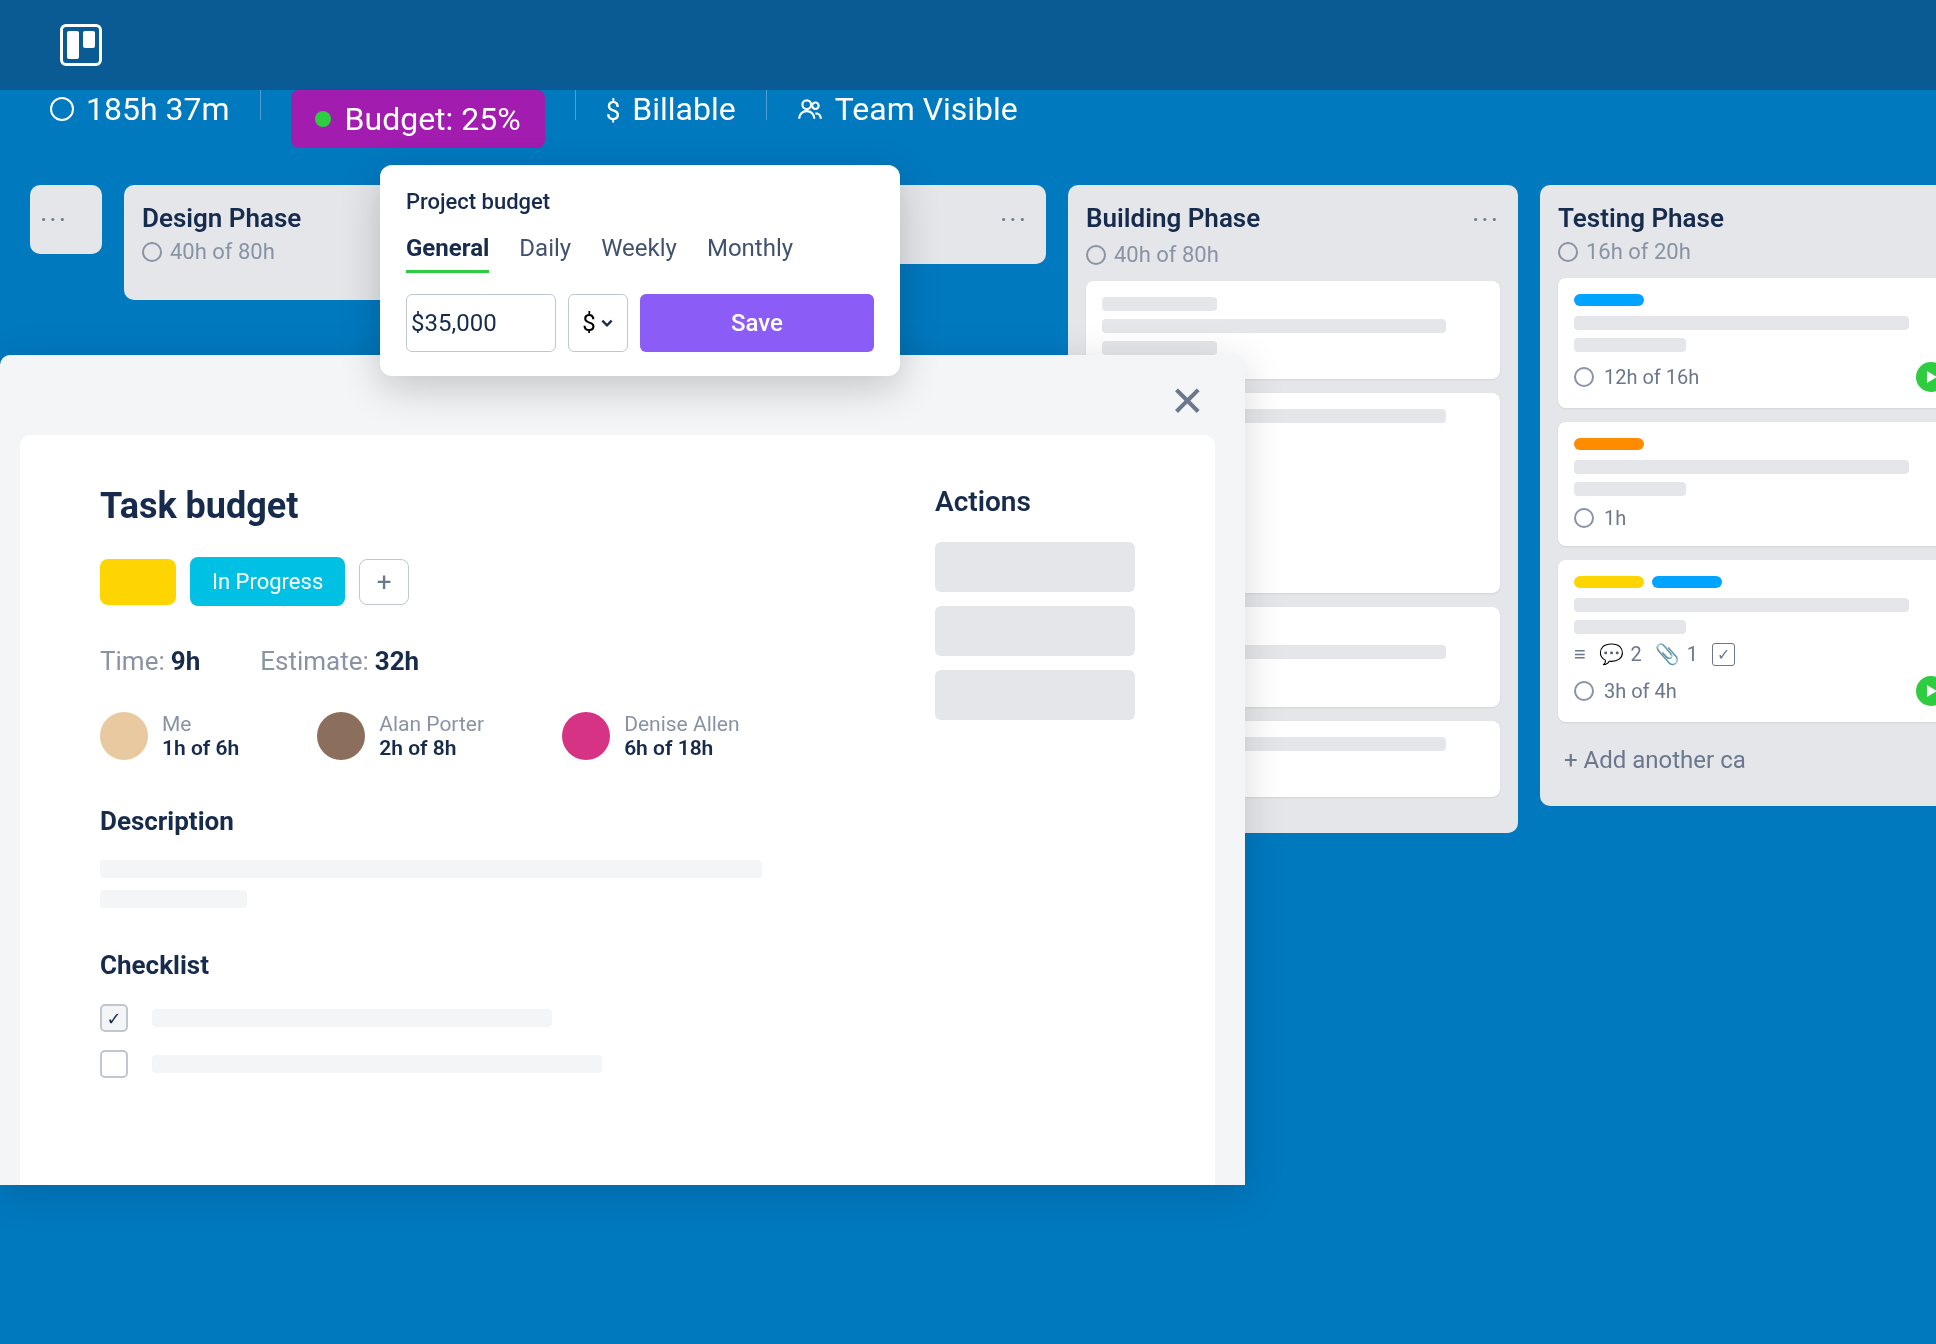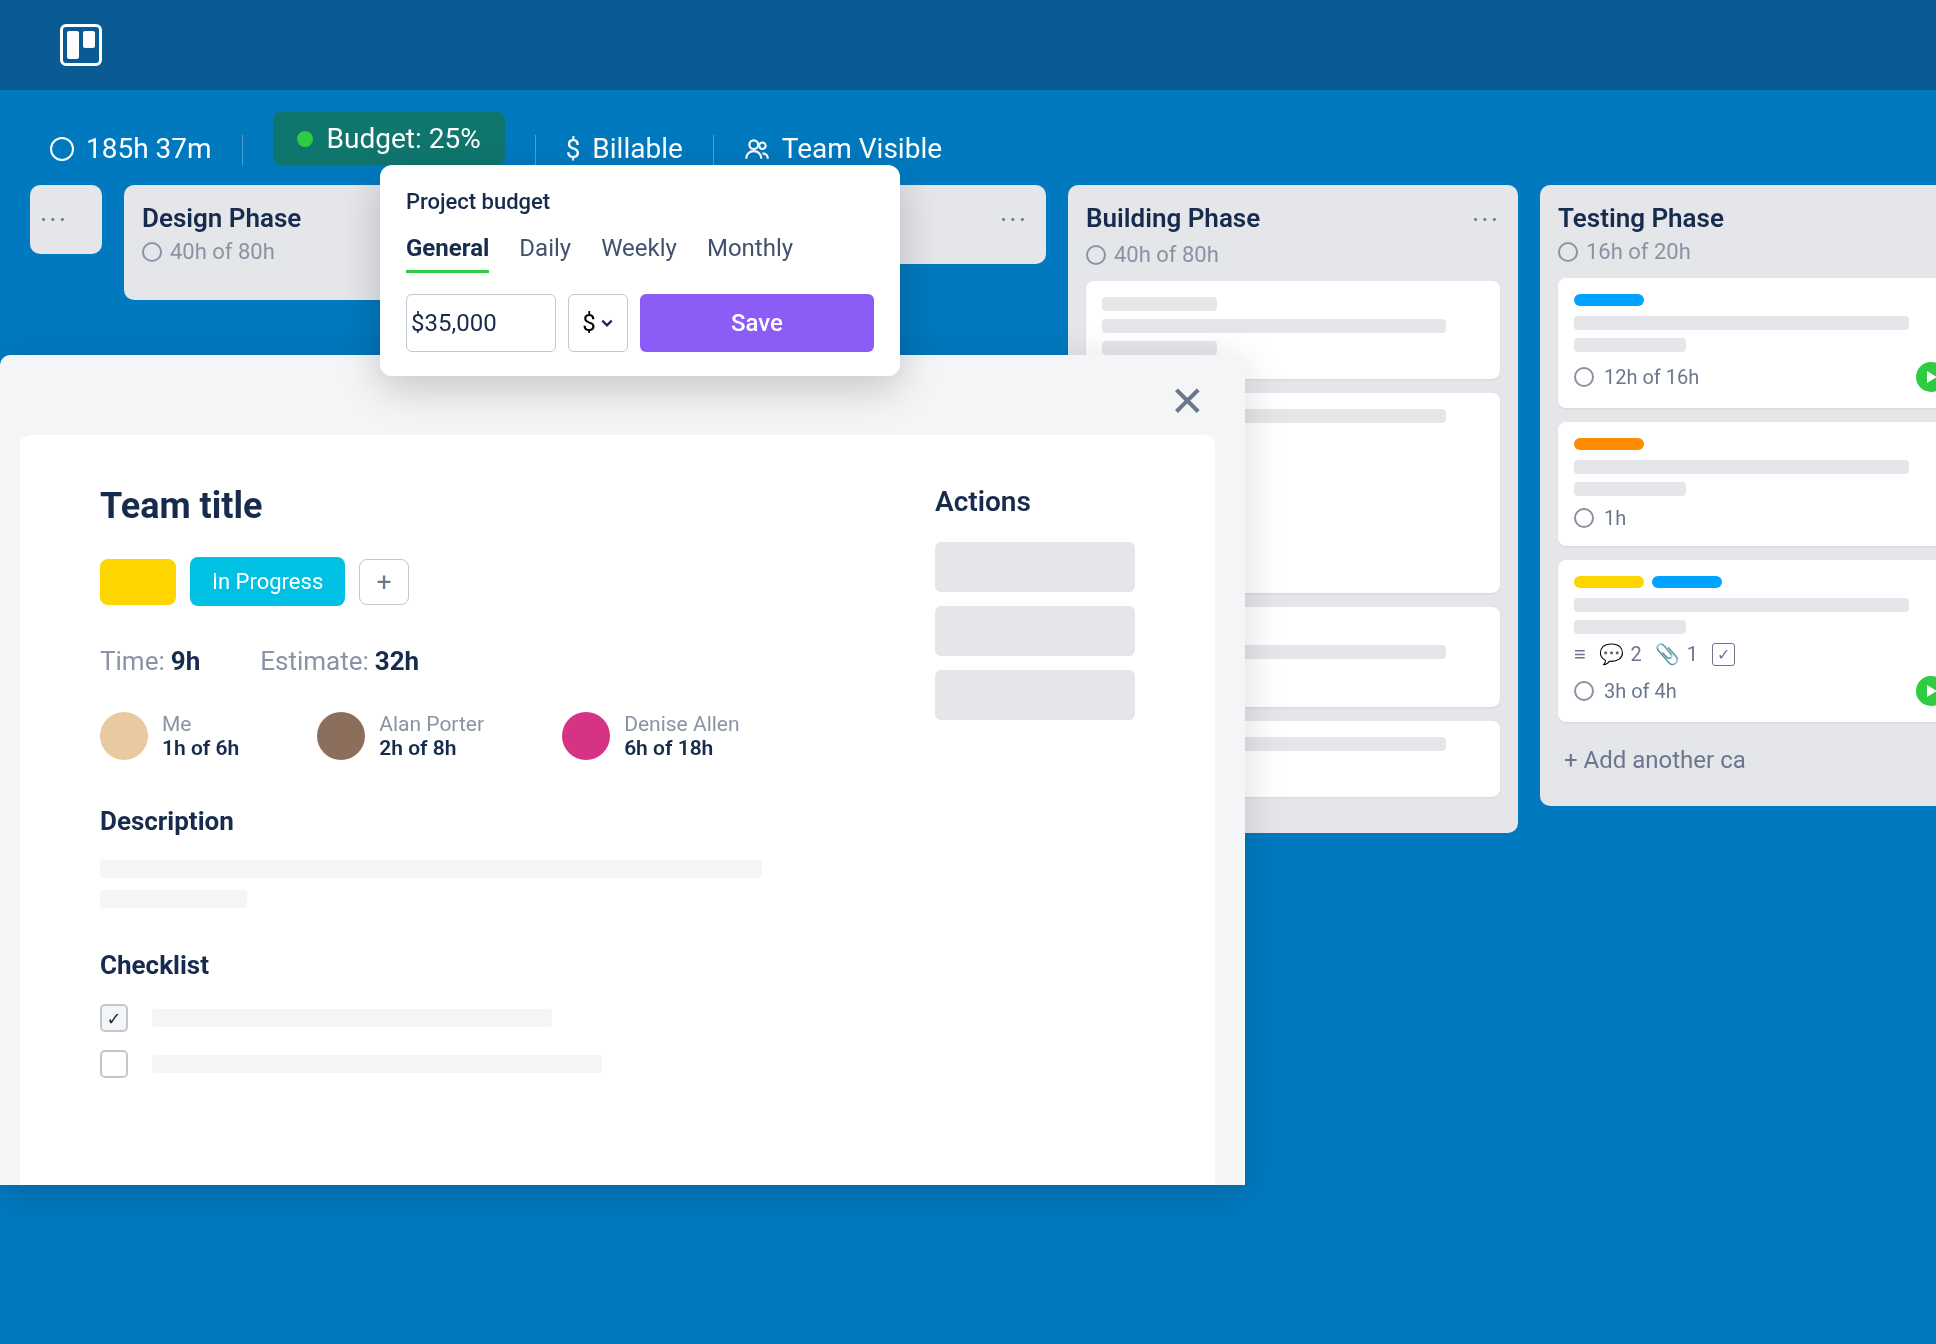--- a/index.html
+++ b/index.html
@@ -6,24 +6,24 @@
 body { background: #0079bf; overflow: hidden; width: 1936px; height: 1344px; }
 
 
 .topbar { height: 90px; background: #0a5a94; display: flex; align-items: center; padding: 0 60px; }
 .logo { width: 42px; height: 42px; border: 3px solid #fff; border-radius: 6px; display: flex; padding: 4px; gap: 4px; }
 .logo-col { background: #fff; border-radius: 2px; }
 .logo-col.l { width: 12px; height: 100%; }
 .logo-col.r { width: 12px; height: 60%; }
 
 
-.statusbar { height: 75px; display: flex; align-items: flex-end; padding: 0 50px; gap: 30px; color: #fff; font-size: 28px; }
+.statusbar { height: 75px; display: flex; align-items: flex-start; padding: 0 50px; gap: 30px; color: #fff; font-size: 32px; }
 .status-item { display: flex; align-items: center; gap: 12px; }
 .status-divider { width: 1px; height: 30px; background: rgba(255,255,255,0.3); }
-.budget-chip { background: #0f766e; padding: 10px 24px; border-radius: 8px; display: flex; align-items: center; gap: 14px; }
+.budget-chip { background: #a21caf; padding: 10px 24px; border-radius: 8px; display: flex; align-items: center; gap: 14px; }
 .green-dot { width: 16px; height: 16px; border-radius: 50%; background: #2ecc40; }
 .gauge-icon { width: 24px; height: 24px; border: 2px solid currentColor; border-radius: 50%; position: relative; }
 .dollar-icon::before { content: "$"; font-size: 26px; }
 .team-icon { width: 26px; height: 26px; }
 
 
 .board { position: relative; padding: 20px 0 0 30px; display: flex; gap: 22px; align-items: flex-start; }
 .column { background: #e4e6ea; border-radius: 10px; width: 450px; padding: 18px 18px 22px 18px; flex-shrink: 0; }
 .column.narrow { width: 72px; padding: 18px 10px; }
 .col-head { display: flex; justify-content: space-between; align-items: flex-start; margin-bottom: 6px; }
@@ -274,21 +274,21 @@
           </svg>
       </div>
       <button class="pop-save">Save</button>
     </div>
   </div>
 
   <div class="modal">
     <div class="modal-close">✕</div>
     <div class="modal-inner">
       <div class="modal-main">
-        <div class="task-title">Team title</div>
+        <div class="task-title">Task budget</div>
         <div class="label-row">
           <div class="lbl-yellow"></div>
           <div class="lbl-status">In Progress</div>
           <div class="lbl-add">+</div>
         </div>
         <div class="time-row">
           <div><span>Time:</span><span class="time-val">9h</span></div>
           <div><span>Estimate:</span><span class="time-val">32h</span></div>
         </div>
         <div class="people-row">

